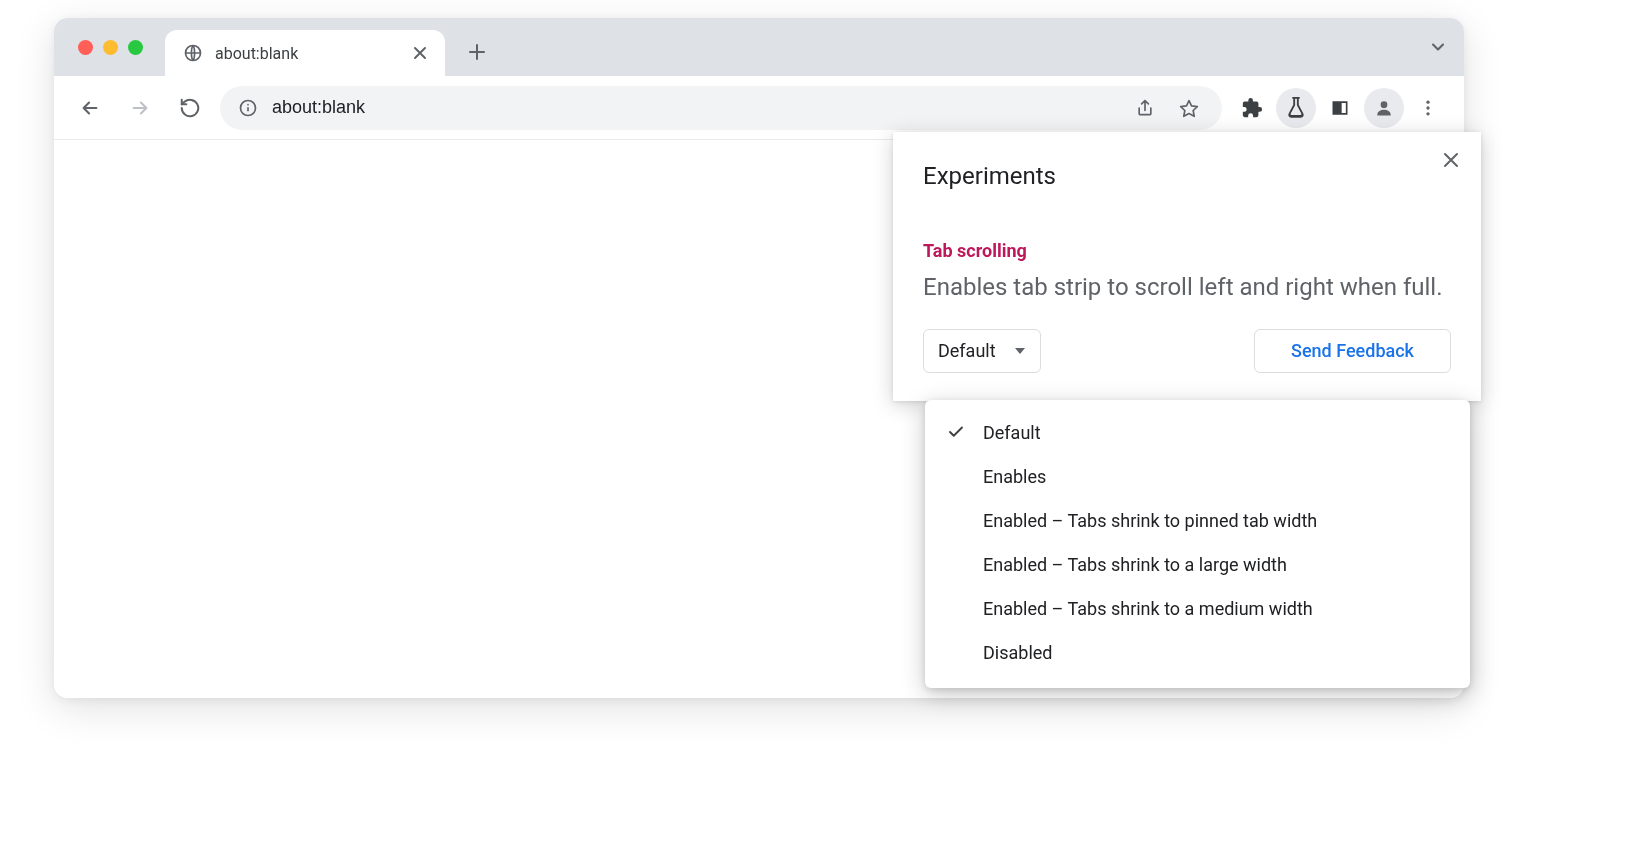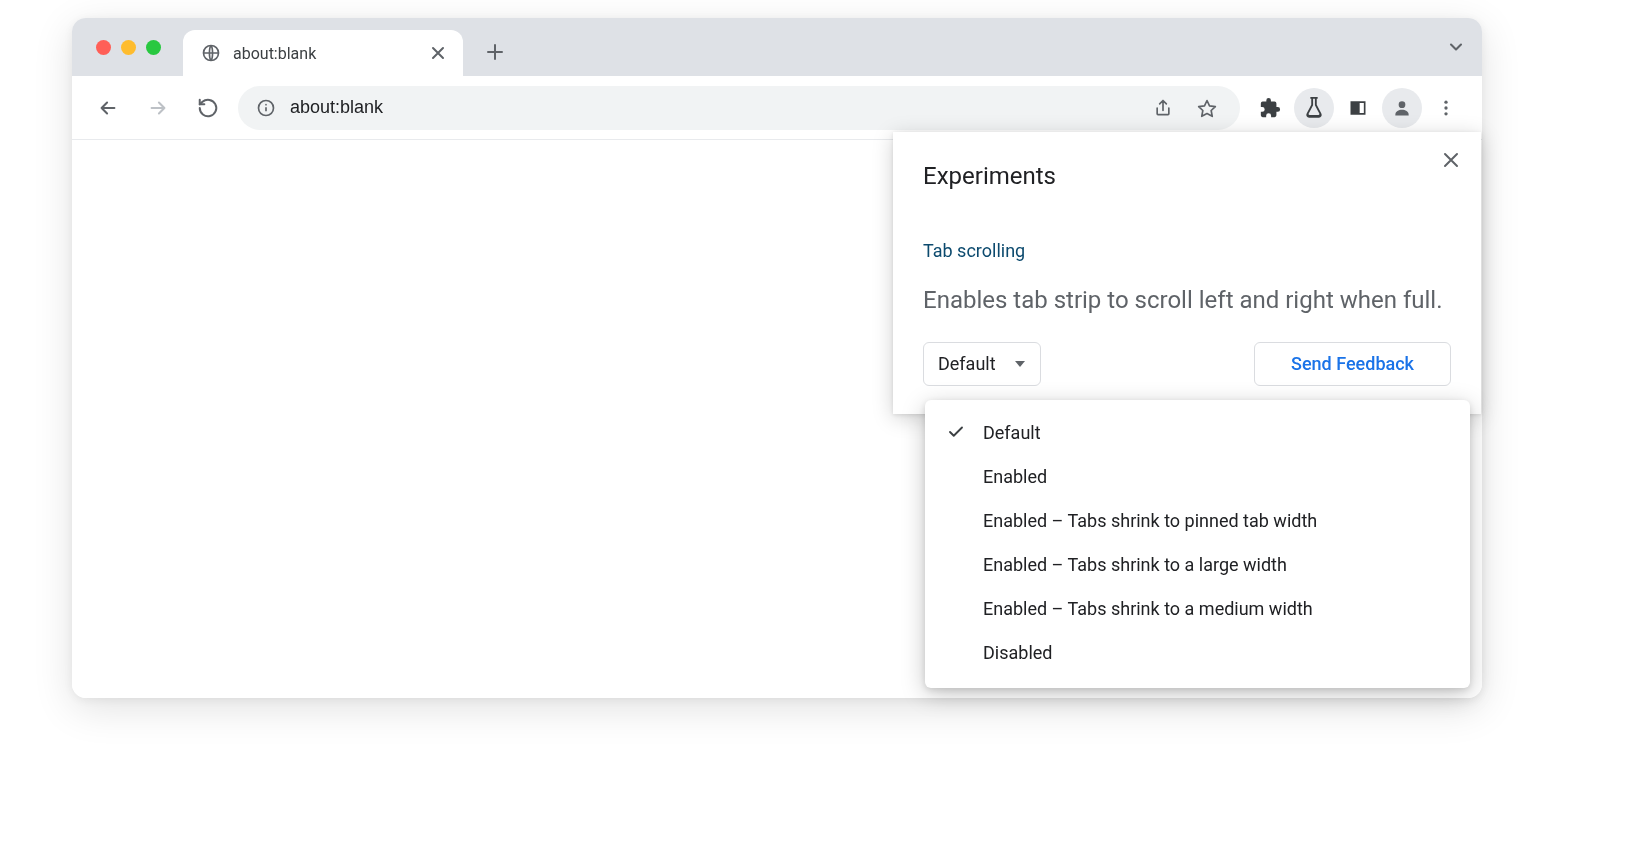--- a/index.html
+++ b/index.html
@@ -7,21 +7,21 @@
     font-family: -apple-system, BlinkMacSystemFont, "Segoe UI", Roboto, Arial, sans-serif;
     background: #fff;
     width: 1648px;
     height: 860px;
     overflow: hidden;
     position: relative;
   }
   .browser-window {
     position: absolute;
     top: 18px;
-    left: 72px;
+    left: 54px;
     width: 1410px;
     height: 680px;
     background: #fff;
     border-radius: 14px;
     box-shadow: 0 10px 40px rgba(0,0,0,0.12), 0 2px 10px rgba(0,0,0,0.06);
     overflow: visible;
   }
   
   .tab-strip {
     height: 58px;
@@ -105,21 +105,21 @@
   }
   .exp-close {
     position:absolute; top:14px; right:16px; width:28px; height:28px; display:flex; align-items:center; justify-content:center; color:#5f6368; cursor:pointer;
   }
   .exp-title {
     font-size:24px; color:#202124; padding: 30px 30px 0 30px; font-weight:400;
   }
   .exp-section {
     padding: 50px 30px 0 30px;
   }
-  .exp-label { font-size:18px; color:#0c4a6e; margin-bottom:23px; }
+  .exp-label { font-size:18px; color:#be185d; margin-bottom:10px;font-weight:bold; }
   .exp-desc  { font-size:24px; color:#5f6368; line-height:1.4; }
   .exp-row {
     display:flex; align-items:center; justify-content:space-between; padding: 24px 30px 0 30px;
   }
   .exp-select {
     border:1px solid #dadce0; border-radius:6px; height:44px; padding:0 14px; display:flex; align-items:center; gap:18px; font-size:18px; color:#202124; cursor:pointer; background:#fff;
   }
   .exp-select .caret { color:#5f6368; }
   .exp-feedback {
     border:1px solid #dadce0; border-radius:6px; height:44px; padding:0 36px; display:flex; align-items:center; font-size:18px; color:#1a73e8; cursor:pointer; background:#fff; font-weight:500;
@@ -282,21 +282,21 @@
     <div class="exp-option">
       <span class="check">
         <svg width="18" height="18" viewBox="0 0 24 24" fill="none" stroke="#3c4043" stroke-width="2.5" stroke-linecap="round" stroke-linejoin="round">
           <polyline points="4 12 9 17 20 6"></polyline>
         </svg>
       </span>
       <span>Default</span>
     </div>
     <div class="exp-option">
       <span class="check"></span>
-      <span>Enabled</span>
+      <span>Enables</span>
     </div>
     <div class="exp-option">
       <span class="check"></span>
       <span>Enabled – Tabs shrink to pinned tab width</span>
     </div>
     <div class="exp-option">
       <span class="check"></span>
       <span>Enabled – Tabs shrink to a large width</span>
     </div>
     <div class="exp-option">

